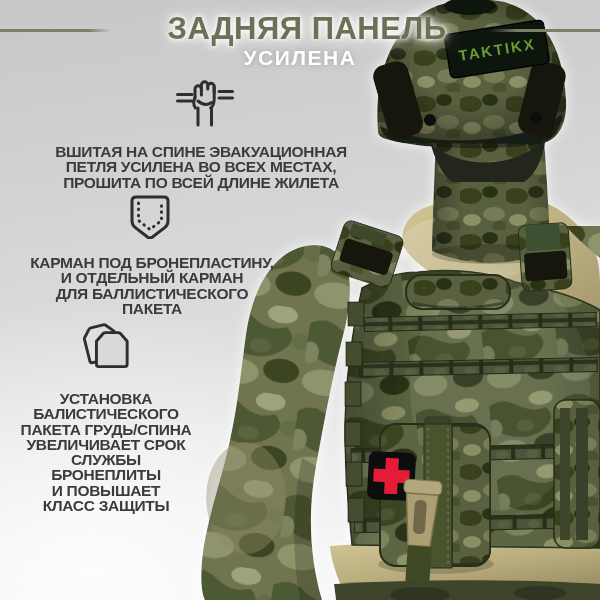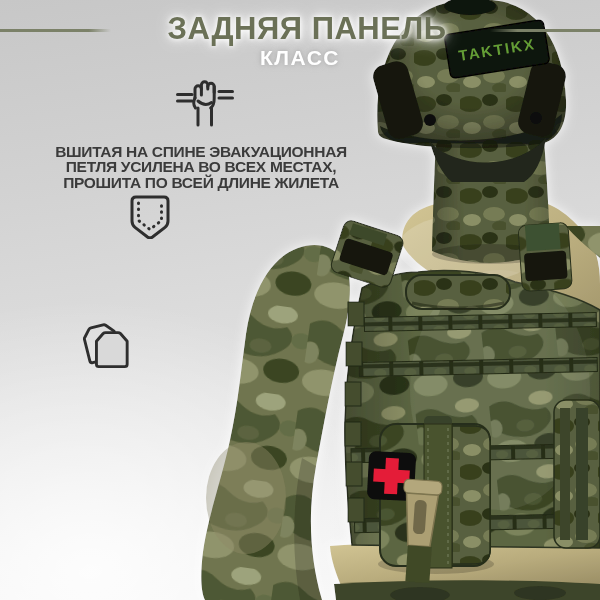--- a/index.html
+++ b/index.html
@@ -247,28 +247,43 @@
 ПЕТЛЯ УСИЛЕНА ВО ВСЕХ МЕСТАХ,
 ПРОШИТА ПО ВСЕЙ ДЛИНЕ ЖИЛЕТА</p>
   </div>
 
   <div class="icon-box" style="left:130px;top:195px;">
     <svg width="40" height="44" viewBox="0 0 40 44" fill="none" stroke="#2e2e2e" stroke-width="3" stroke-linecap="round" stroke-linejoin="round">
       <path d="M6,2 H34 Q38,2 38,6 V26 Q38,30 35,32.4 L22.5,42 Q20,43.8 17.5,42 L5,32.4 Q2,30 2,26 V6 Q2,2 6,2 Z"></path>
       <path d="M8.5,8 V25.5 L20,34.5 L31.5,25.5 V8" stroke-dasharray="0.5 5.6"></path>
     </svg>
   </div>
+  <div class="feature f2-text" style="left:0;top:239px;width:304px;position:absolute;">
+    <p>КАРМАН ПОД БРОНЕПЛАСТИНУ,
+И ОТДЕЛЬНЫЙ КАРМАН
+ДЛЯ БАЛЛИСТИЧЕСКОГО
+ПАКЕТА</p>
+  </div>
 
   <div class="icon-box" style="left:83px;top:323px;">
     <svg width="48" height="48" viewBox="0 0 50 48" fill="none" stroke="#2e2e2e" stroke-width="3" stroke-linecap="round" stroke-linejoin="round">
       <path transform="rotate(-14 19 20)" d="M3,11 L10,3 Q11,2 12.5,2 H25.5 Q27,2 28,3 L35,11 V35 Q35,37.5 32.5,37.5 H5.5 Q3,37.5 3,35 Z"></path>
       <path transform="translate(11,7)" fill="#d9d9d9" d="M3,11 L10,3 Q11,2 12.5,2 H25.5 Q27,2 28,3 L35,11 V35 Q35,37.5 32.5,37.5 H5.5 Q3,37.5 3,35 Z"></path>
     </svg>
   </div>
+  <div class="feature f3-text" style="left:0;top:375px;width:212px;position:absolute;">
+    <p>УСТАНОВКА
+БАЛИСТИЧЕСКОГО
+ПАКЕТА ГРУДЬ/СПИНА
+УВЕЛИЧИВАЕТ СРОК
+СЛУЖБЫ БРОНЕПЛИТЫ
+И ПОВЫШАЕТ
+КЛАСС ЗАЩИТЫ</p>
+  </div>
 
   <div class="header">
     <div class="rule rule-left"></div>
     <div class="rule rule-right"></div>
     <h1 class="title">ЗАДНЯЯ ПАНЕЛЬ</h1>
-    <div class="subtitle">КЛАСС</div>
+    <div class="subtitle">УСИЛЕНА</div>
   </div>
 
 </div>
 
 </body></html>

